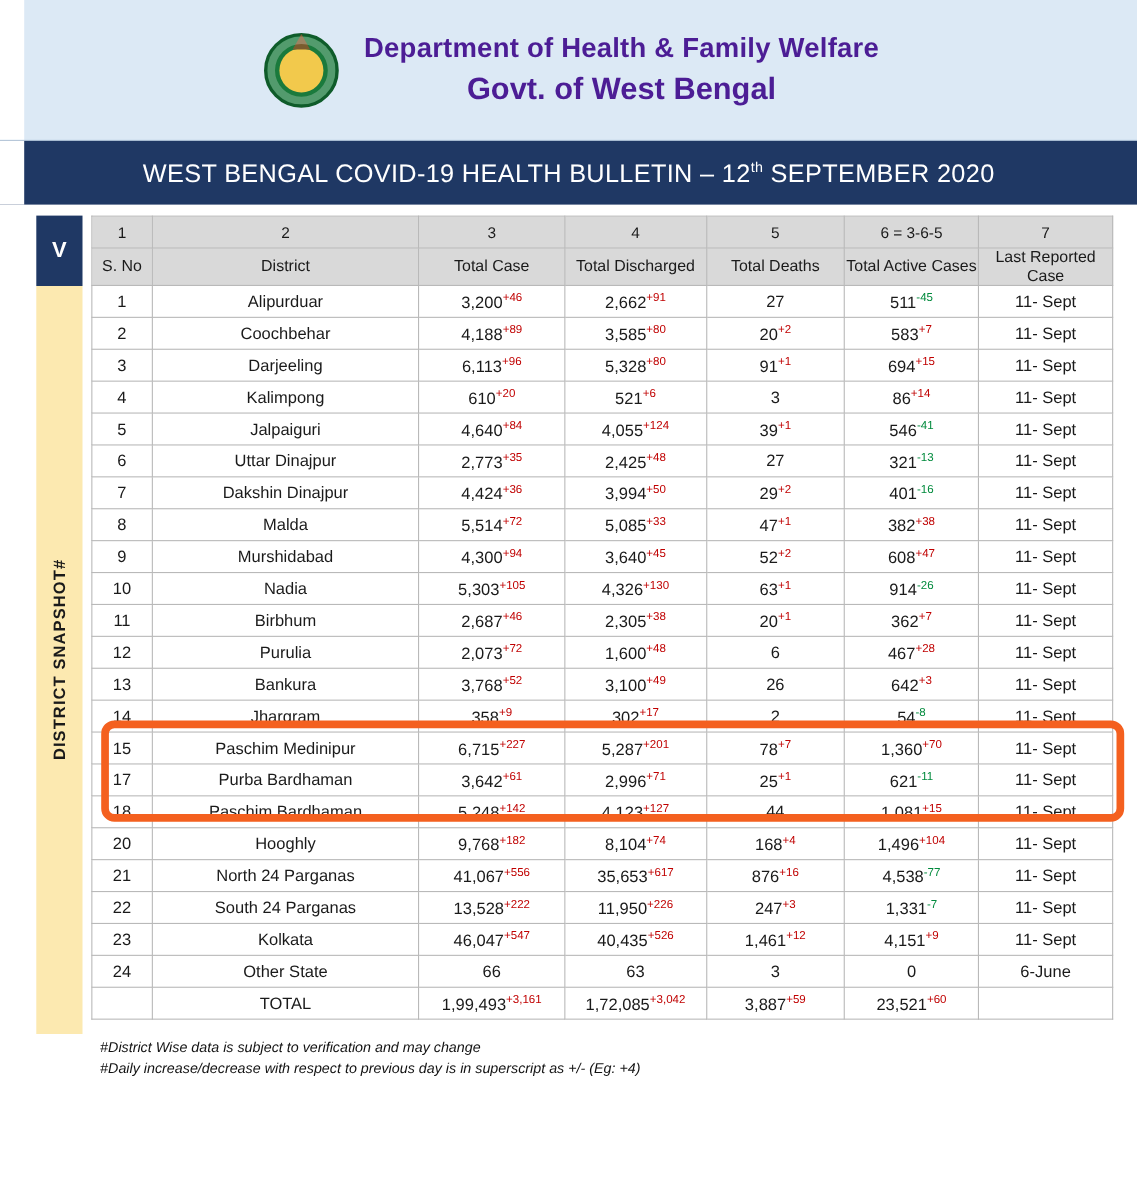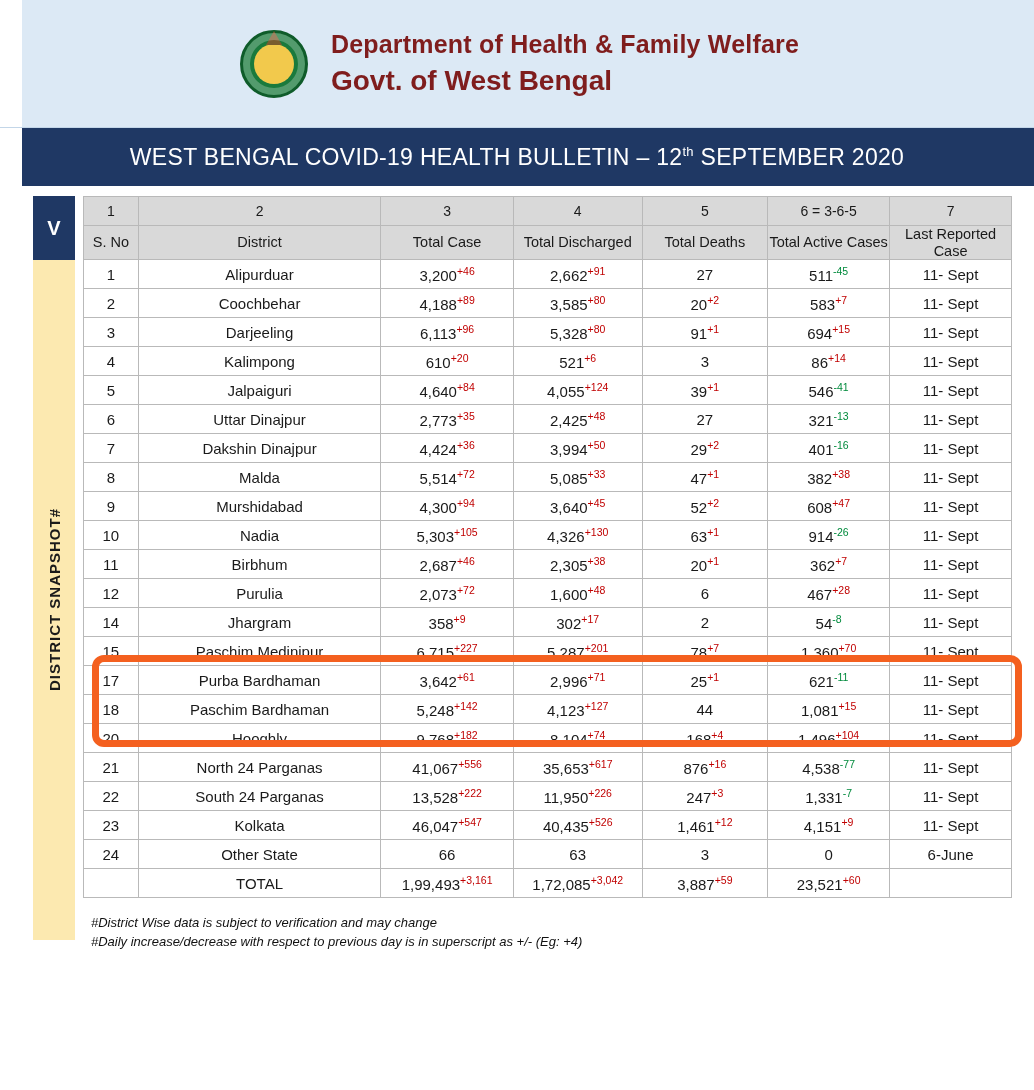--- a/index.html
+++ b/index.html
@@ -48,22 +48,22 @@
   .emblem-top {
     position:absolute; top:-2px; left:50%; transform:translateX(-50%);
     width:0;height:0;border-left:8px solid transparent;border-right:8px solid transparent;
     border-bottom:14px solid #7a5c2e;
   }
   .emblem-ring-text {
     position:absolute; inset:0; border-radius:50%;
     box-shadow:inset 0 0 0 7px rgba(255,255,255,0.25);
   }
   .header-titles {
-    text-align:left;
-    color:#7f1d1d;
+    text-align:center;
+    color:#4c1d95;
   }
   .header-titles .line1 {
     font-size:25px; font-weight:bold; letter-spacing:.2px;
   }
   .header-titles .line2 {
     font-size:28px; font-weight:bold; margin-top:6px;
   }
 
   
   .bulletin-bar {
@@ -336,20 +336,29 @@
           <tr>
             <td class="val">12</td>
             <td class="district">Purulia</td>
             <td class="val">2,073<sup class="up">+72</sup></td>
             <td class="val">1,600<sup class="up">+48</sup></td>
             <td class="val">6</td>
             <td class="val">467<sup class="up">+28</sup></td>
             <td class="val">11- Sept</td>
           </tr>
           <tr>
+            <td class="val">13</td>
+            <td class="district">Bankura</td>
+            <td class="val">3,768<sup class="up">+52</sup></td>
+            <td class="val">3,100<sup class="up">+49</sup></td>
+            <td class="val">26</td>
+            <td class="val">642<sup class="up">+3</sup></td>
+            <td class="val">11- Sept</td>
+          </tr>
+          <tr>
             <td class="val">14</td>
             <td class="district">Jhargram</td>
             <td class="val">358<sup class="up">+9</sup></td>
             <td class="val">302<sup class="up">+17</sup></td>
             <td class="val">2</td>
             <td class="val">54<sup class="down">-8</sup></td>
             <td class="val">11- Sept</td>
           </tr>
           <tr>
             <td class="val">15</td>

